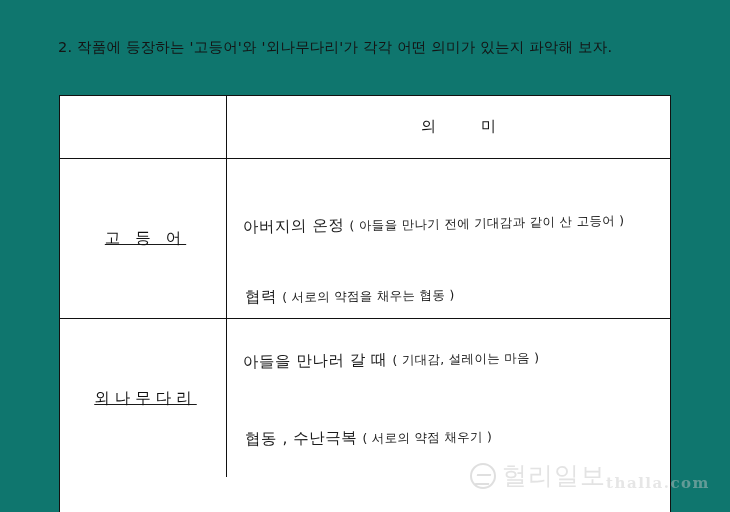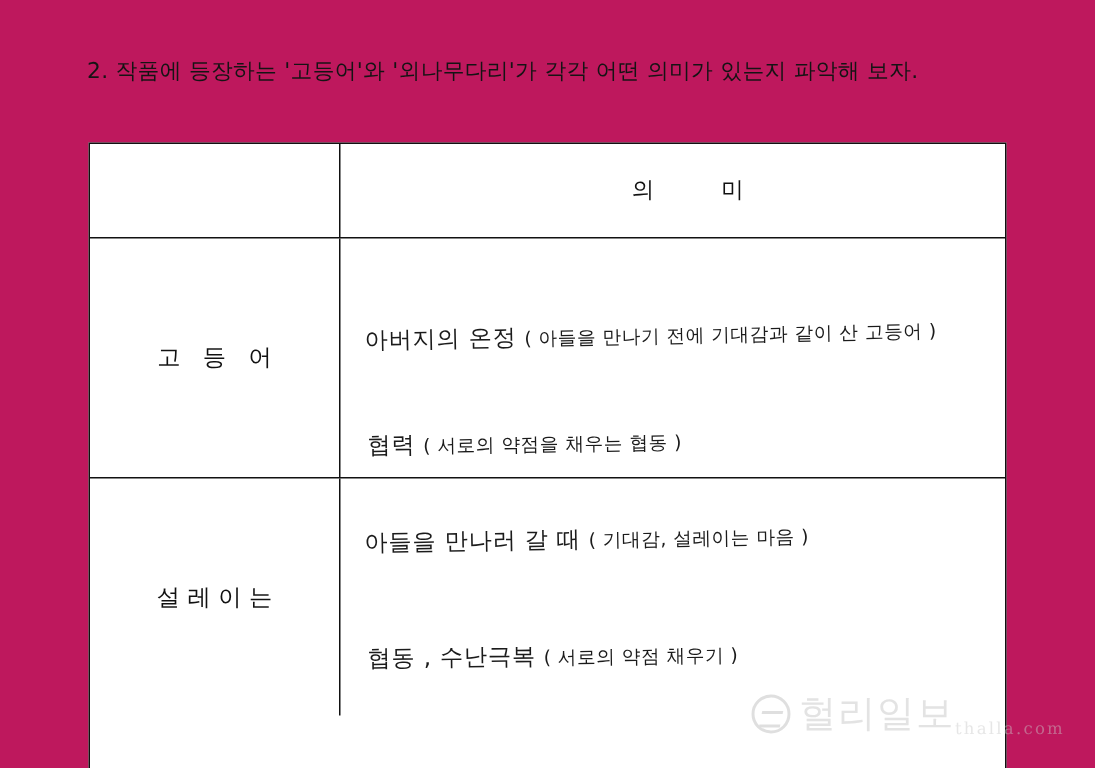--- a/index.html
+++ b/index.html
@@ -12,21 +12,21 @@
     background: #ffffff;
     font-family: "DejaVu Sans", sans-serif;
     color: #1a1a1a;
     overflow: hidden;
     position: relative;
   }
 
   .page {
     position: absolute;
     inset: 0;
-    background: #be185d;
+    background: #0f766e;
   }
 
   
   .question {
     position: absolute;
     left: 58px;
     top: 38px;
     font-size: 14.5px;
     letter-spacing: 0.2px;
     color: #141414;
@@ -65,20 +65,21 @@
   }
 
   .cell-label {
     width: 167px;
     box-sizing: border-box;
     border-right: 1.6px solid #111;
     display: flex;
     align-items: center;
     justify-content: center;
     flex: none;
+    text-decoration: underline;
   }
   .cell-content {
     flex: 1 1 auto;
     box-sizing: border-box;
     position: relative;
     padding: 0 10px;
   }
 
   .header-title {
     font-size: 15px;
@@ -153,26 +154,27 @@
     border-bottom: 2.5px solid #b9b9b9;
     transform: skewX(-12deg);
   }
   .wm-name {
     font-size: 25px;
     color: #c2c2c2;
     letter-spacing: 1px;
     font-family: "DejaVu Sans", sans-serif;
   }
   .wm-url {
-    font-size: 11px;
+    font-size: 15px;
     color: #c9c9c9;
     letter-spacing: 1.5px;
     margin-top: -2px;
     margin-right: 2px;
     font-family: "DejaVu Serif", serif;
+    font-weight: bold;
   }
 </style>
 </head>
 <body>
 
 <div class="page">
 
   <div class="question">2. 작품에 등장하는 '고등어'와 '외나무다리'가 각각 어떤 의미가 있는지 파악해 보자.</div>
 
   <div class="table">
@@ -197,21 +199,21 @@
         </div>
         <div class="hand hw2">
           <span class="main">협력</span>
           <span class="paren">( 서로의 약점을 채우는 협동 )</span>
         </div>
       </div>
     </div>
 
     <div class="row body-row last">
       <div class="cell-label">
-        <span class="label-text">설레이는</span>
+        <span class="label-text">외나무다리</span>
       </div>
       <div class="cell-content">
         <div class="hand hw3">
           <span class="main">아들을 만나러 갈 때</span>
           <span class="paren">( 기대감, 설레이는 마음 )</span>
         </div>
         <div class="hand hw4">
           <span class="main">협동 , 수난극복</span>
           <span class="paren">( 서로의 약점 채우기 )</span>
         </div>

